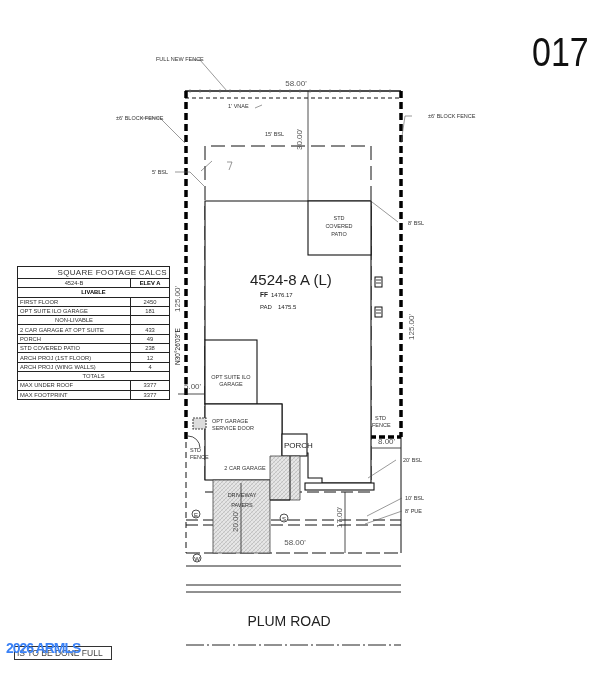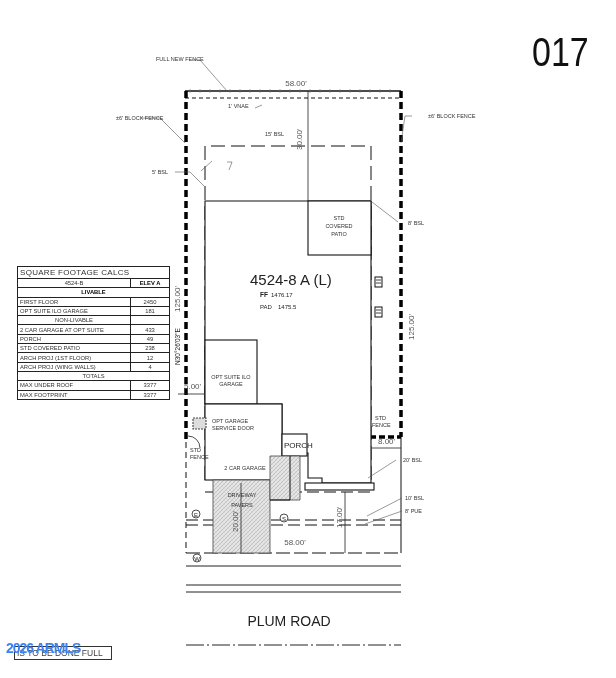--- a/index.html
+++ b/index.html
@@ -6,21 +6,21 @@
     body { width: 616px; height: 678px; position: relative; overflow: hidden; font-family: "Liberation Sans", sans-serif; }
     #plan { position: absolute; left: 0; top: 0; }
     .lbl { font-family: "Liberation Sans", sans-serif; fill: #222; }
     .thin { font-size: 5.5px; fill: #333; }
     .dim { font-size: 8px; fill: #555; }
     .lot-number { position: absolute; left: 532px; top: 30px; font-size: 40px; color: #111; transform: scaleX(0.85); transform-origin: left top; font-family: "Liberation Sans", sans-serif; }
     .sqft-table { position: absolute; left: 17px; top: 266px; width: 153px; border-collapse: collapse; font-size: 5.8px; color: #333; font-family: "Liberation Sans", sans-serif; }
     .sqft-table td { border: 1px solid #222; padding: 0 2px; height: 8.3px; line-height: 8px; white-space: nowrap; }
     .sqft-table td.v { text-align: center; width: 34px; }
     .sqft-table td.c { text-align: center; }
-    .sqft-table tr.title td { font-size: 8px; height: 11px; text-align: left; letter-spacing: 0.3px; }
+    .sqft-table tr.title td { font-size: 8px; height: 11px; text-align: right; letter-spacing: 0.3px; }
     .sqft-table .b { font-weight: bold; color: #000; }
     .watermark { position: absolute; left: 6px; top: 640px; font-size: 14px; font-weight: bold; color: #3b82f6; letter-spacing: -1px; font-family: "Liberation Sans", sans-serif; }
     .note-box { position: absolute; left: 14px; top: 646px; width: 92px; border: 1px solid #333; font-size: 8.5px; color: #444; line-height: 10px; padding: 1px 2px; font-family: "Liberation Sans", sans-serif; background: rgba(255,255,255,0.0); }
   </style>
 </head>
 <body>
 
 <div class="lot-number">017</div>
 
 <svg id="plan" width="616" height="678" viewBox="0 0 616 678">

